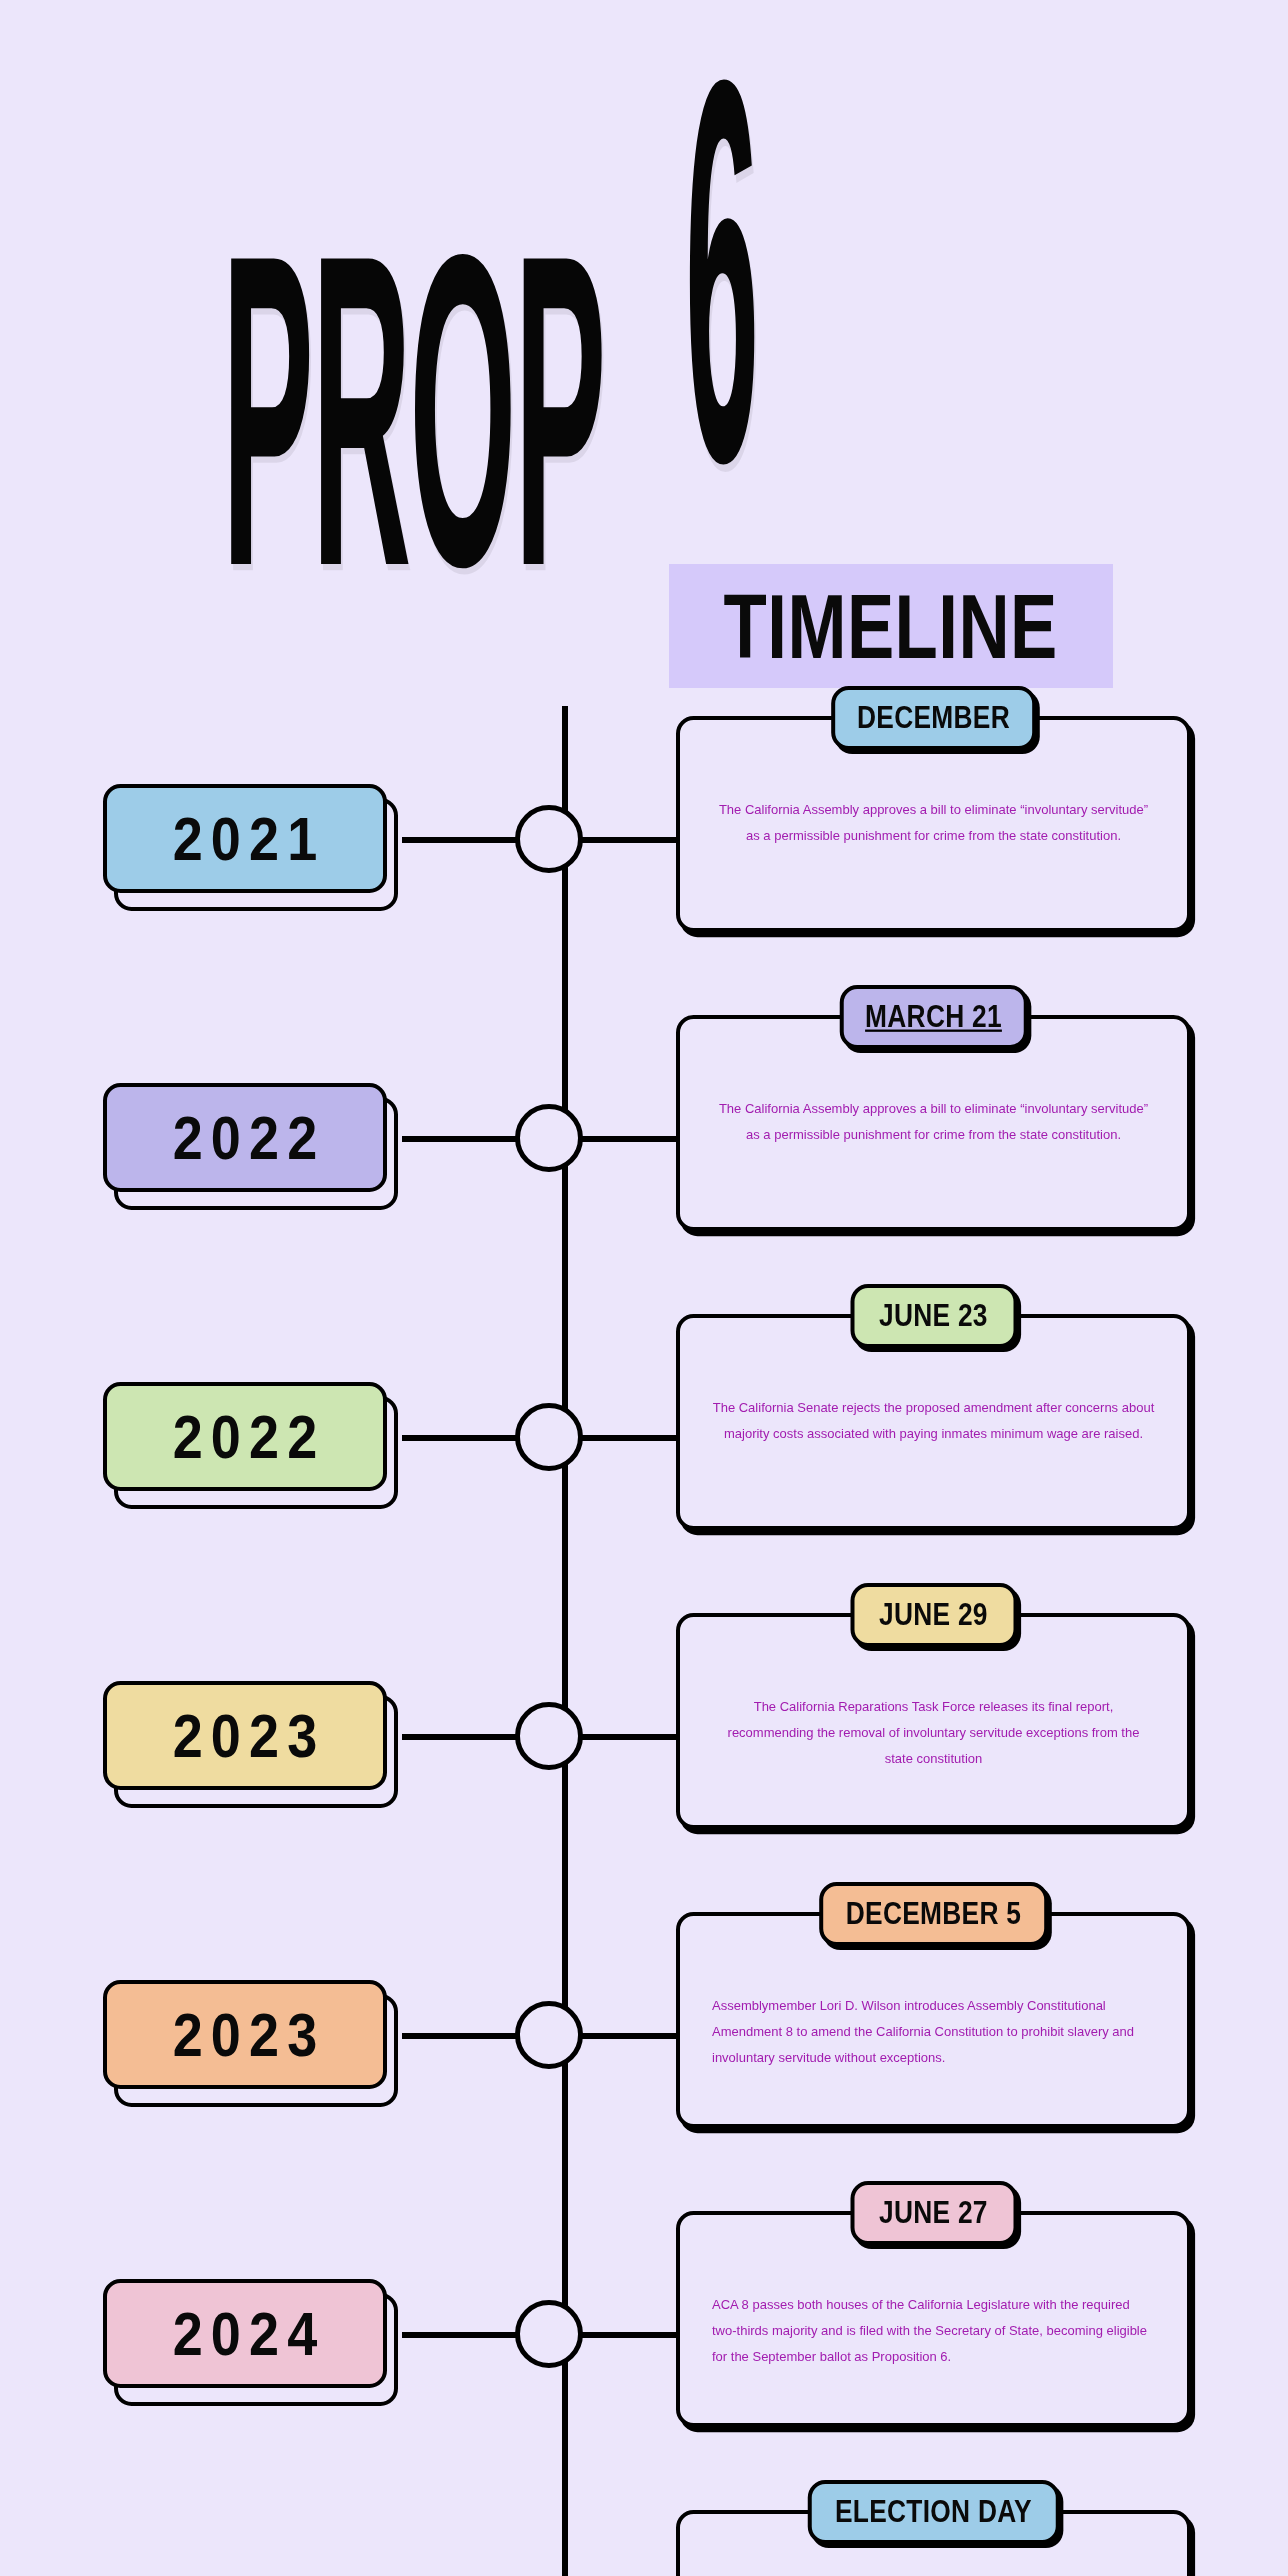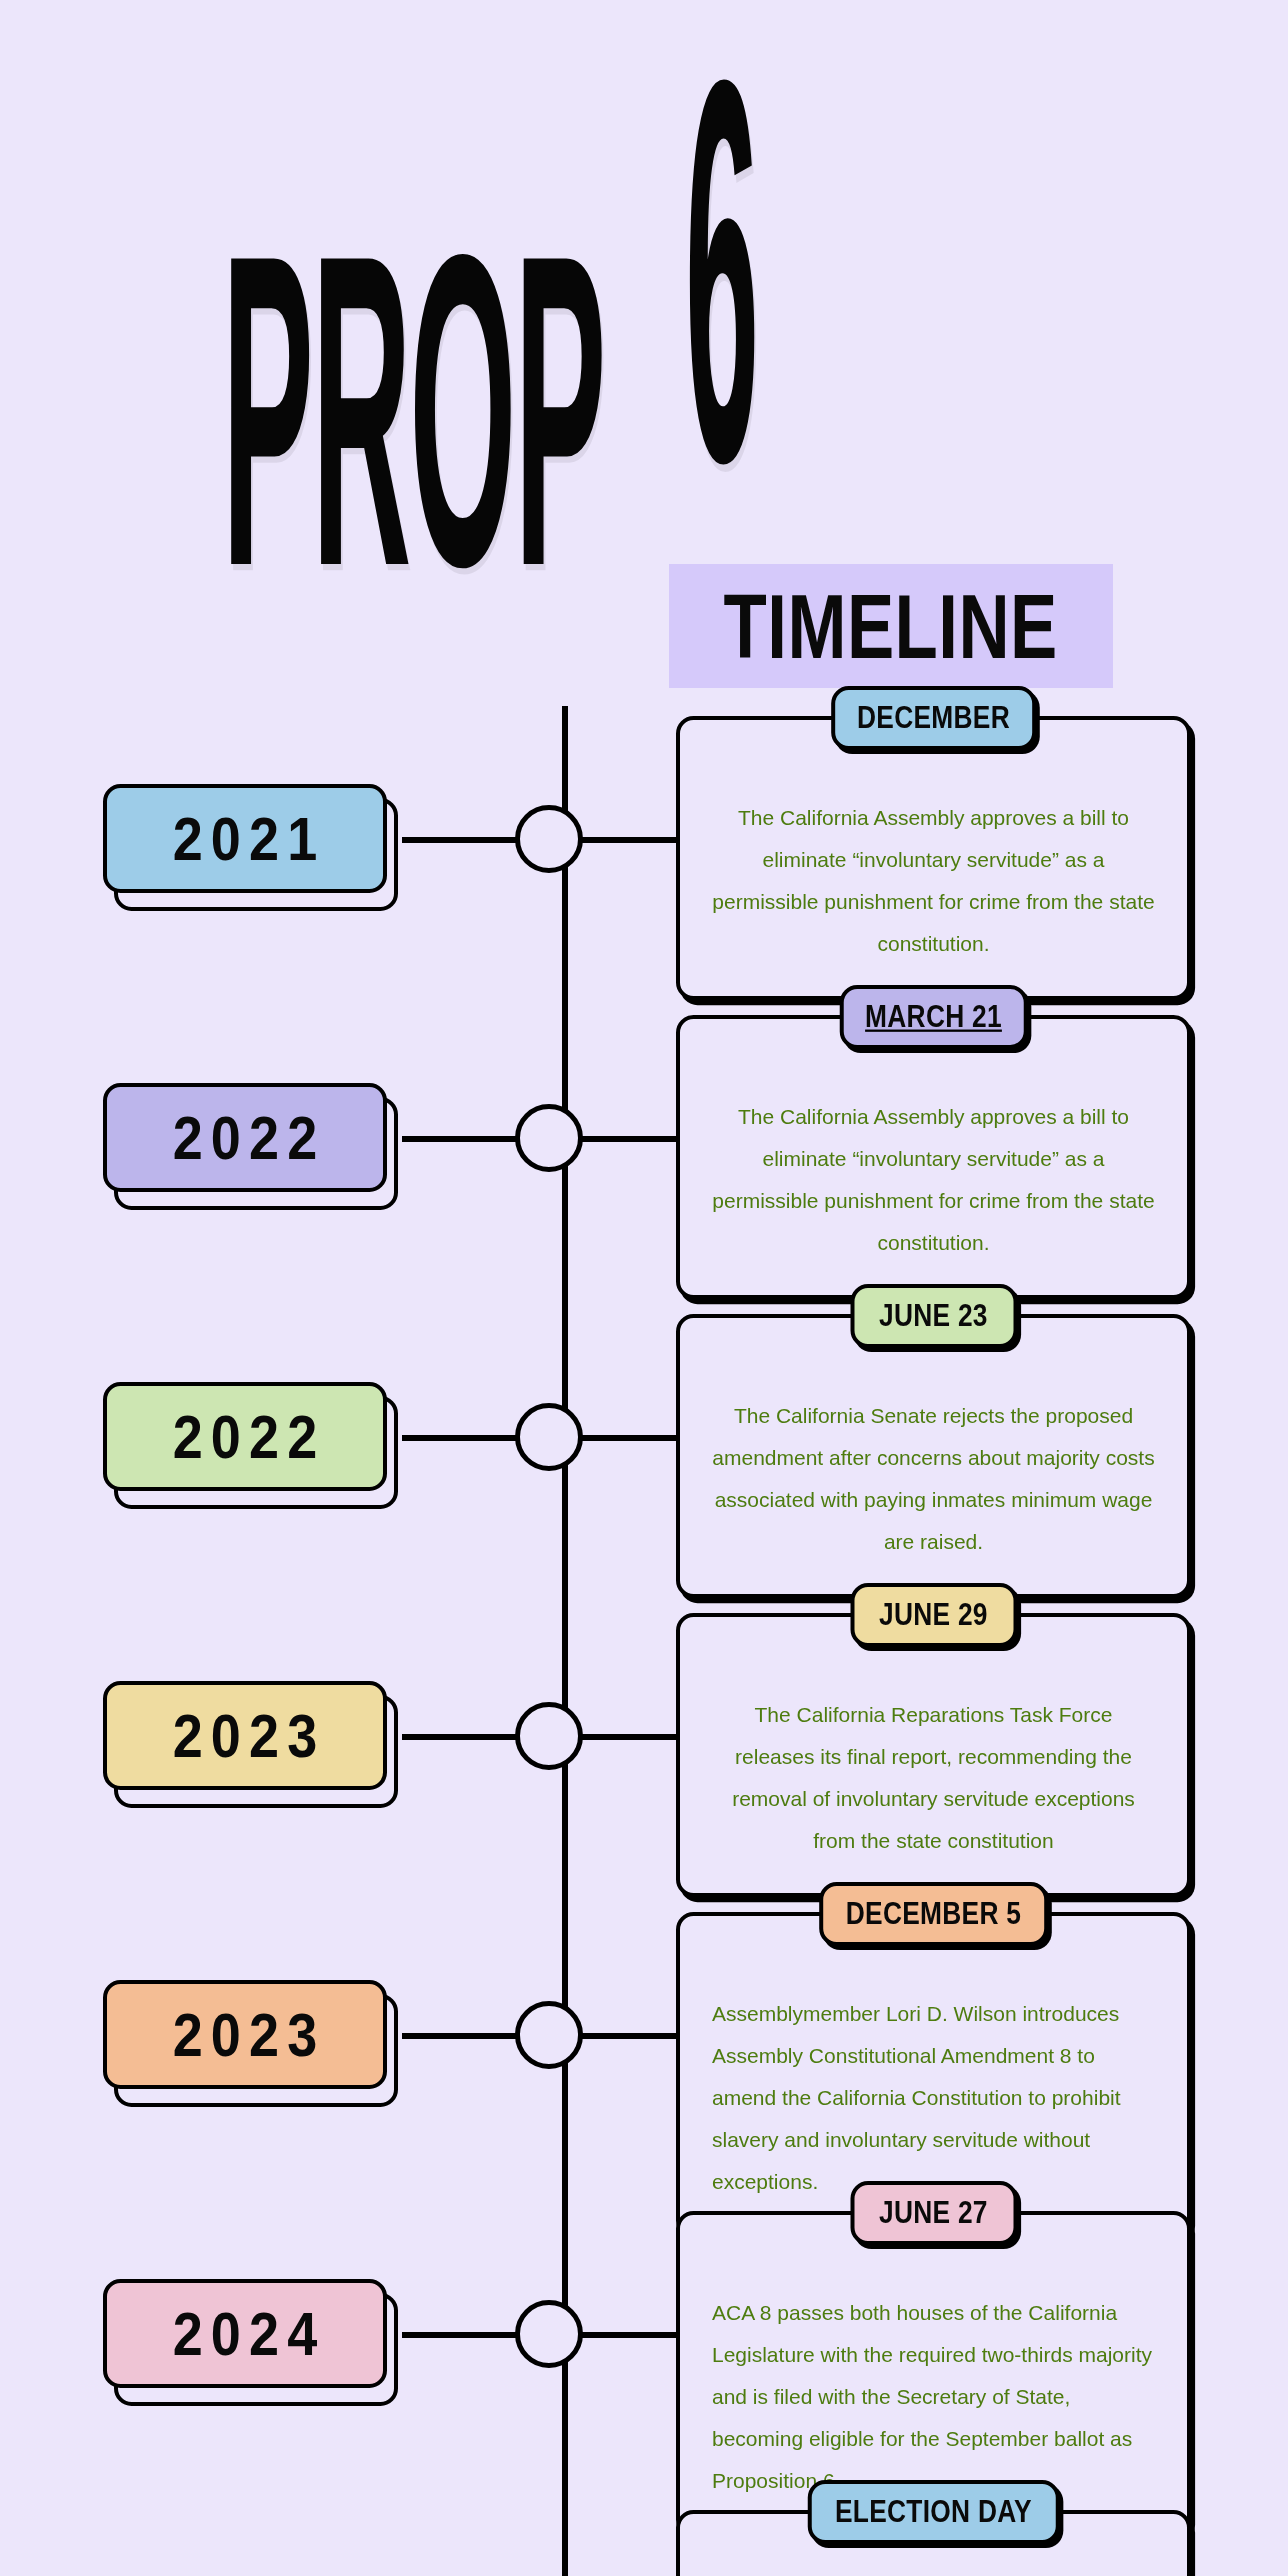--- a/index.html
+++ b/index.html
@@ -184,23 +184,23 @@
     width: 515px;
     min-height: 216px;
     border: 4.6px solid #000;
     border-radius: 17.5px;
     box-sizing: border-box;
     background: #ece6fb;
     box-shadow: 4.1px 5.2px 0 0 #000;
   }
   .card-body {
     padding: 77px 32px 31px 32px;
-    font-size: 21px;
+    font-size: 13px;
     line-height: 2.0;
-    color: #4d7c0f;
+    color: #a21caf;
     font-family: "Liberation Sans", sans-serif;
     text-align: center;
   }
   .card-body.left { text-align: left; }
 
   .date-badge {
     position: absolute;
     left: 50%;
     transform: translateX(-50%);
     top: -34px;

